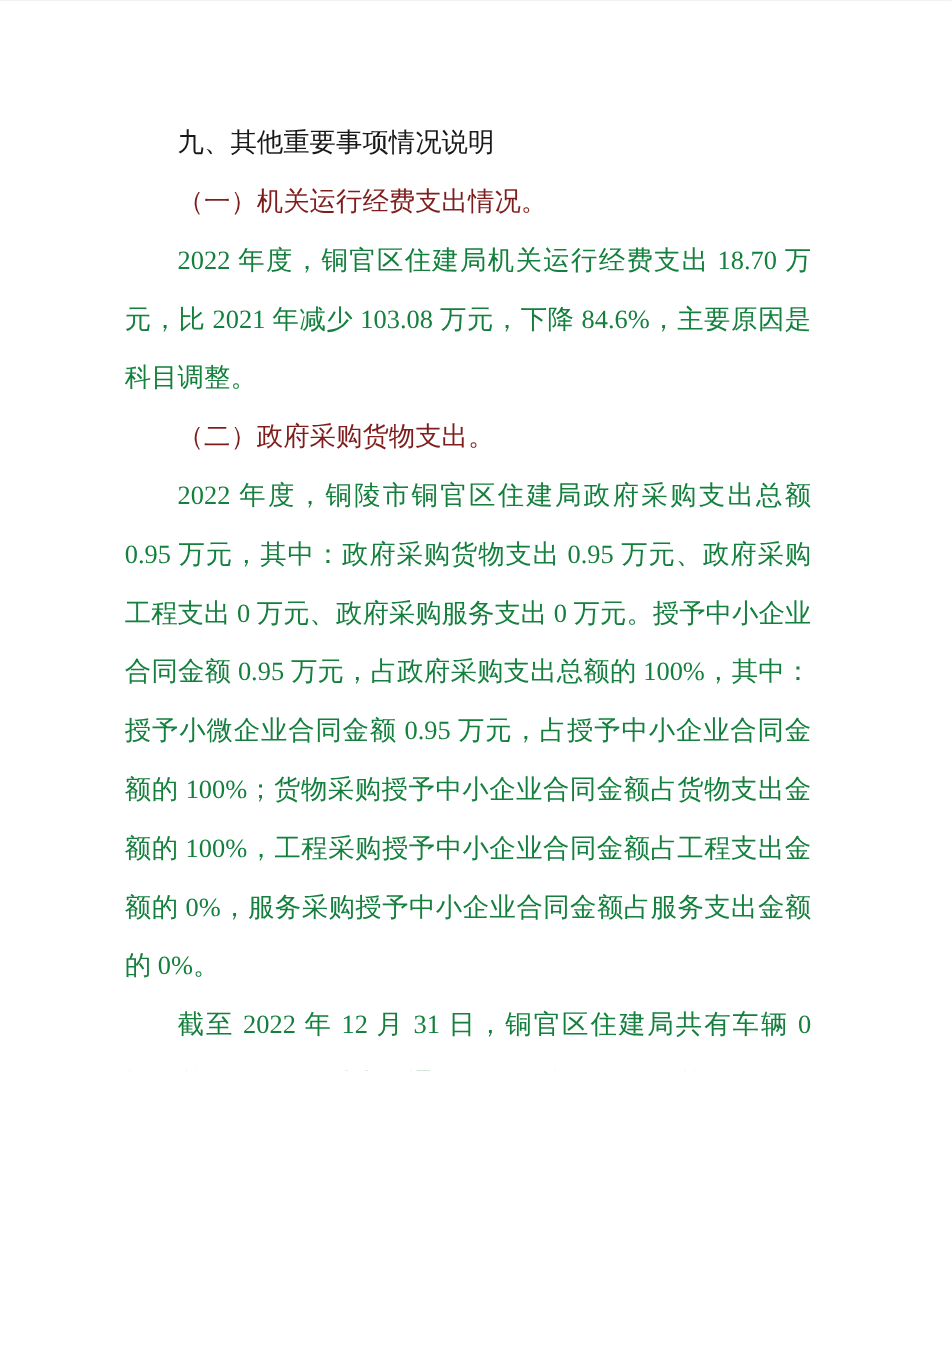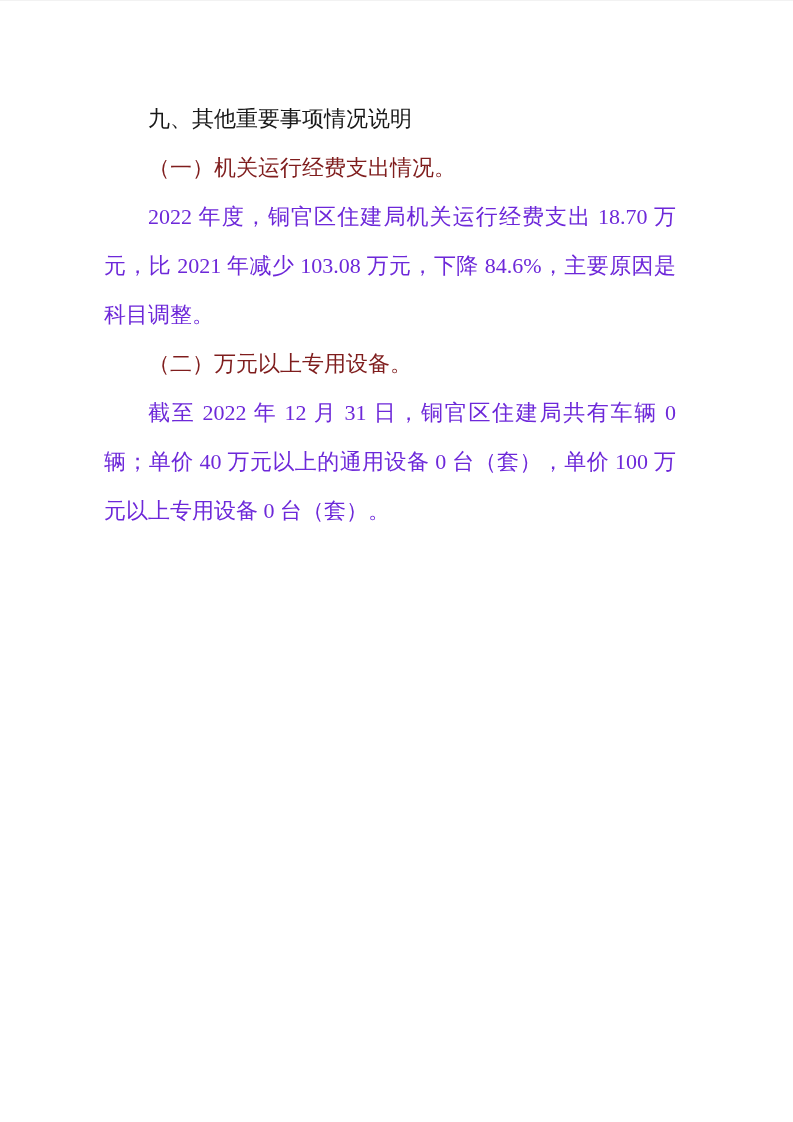--- a/index.html
+++ b/index.html
@@ -20,21 +20,21 @@
   .content {
     position: absolute;
     left: 104px;
     top: 93px;
     width: 572px;
   }
   .content p {
     margin: 0;
     font-size: 22px;
     line-height: 49px;
-    color: #6d28d9;
+    color: #15803d;
     text-align: justify;
     text-justify: inter-ideograph;
     text-indent: 2em;
   }
   .content p.heading-1 {
     font-weight: normal;
     color: #181818;
   }
   .content p.heading-2 {
     font-weight: normal;
@@ -46,20 +46,21 @@
 
 <div class="page">
   <div class="content">
 
     <p class="heading-1">九、其他重要事项情况说明</p>
 
     <p class="heading-2">（一）机关运行经费支出情况。</p>
 
     <p class="para">2022 年度，铜官区住建局机关运行经费支出 18.70 万元，比 2021 年减少 103.08 万元，下降 84.6%，主要原因是科目调整。</p>
 
-    <p class="heading-2">（二）万元以上专用设备。</p>
+    <p class="heading-2">（二）政府采购货物支出。</p>
 
+    <p class="para">2022 年度，铜陵市铜官区住建局政府采购支出总额 0.95 万元，其中：政府采购货物支出 0.95 万元、政府采购工程支出 0 万元、政府采购服务支出 0 万元。授予中小企业合同金额 0.95 万元，占政府采购支出总额的 100%，其中：授予小微企业合同金额 0.95 万元，占授予中小企业合同金额的 100%；货物采购授予中小企业合同金额占货物支出金额的 100%，工程采购授予中小企业合同金额占工程支出金额的 0%，服务采购授予中小企业合同金额占服务支出金额的 0%。</p>
 
 
     <p class="para">截至 2022 年 12 月 31 日，铜官区住建局共有车辆 0 辆；单价 40 万元以上的通用设备 0 台（套），单价 100 万元以上专用设备 0 台（套）。</p>
 
   </div>
 </div>
 
 </body></html>

